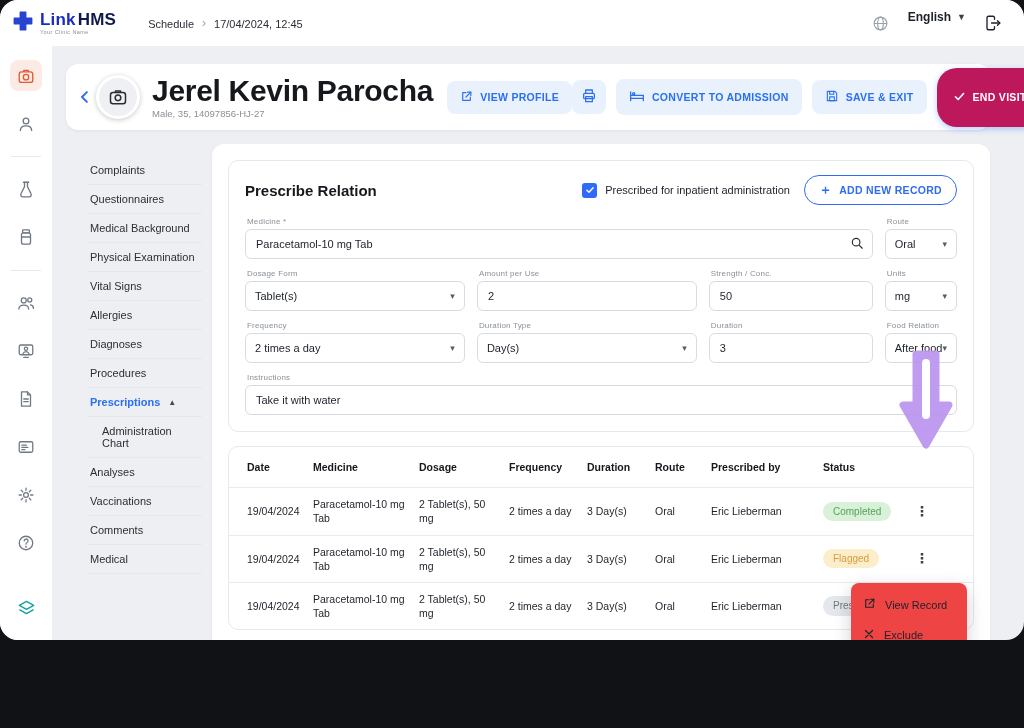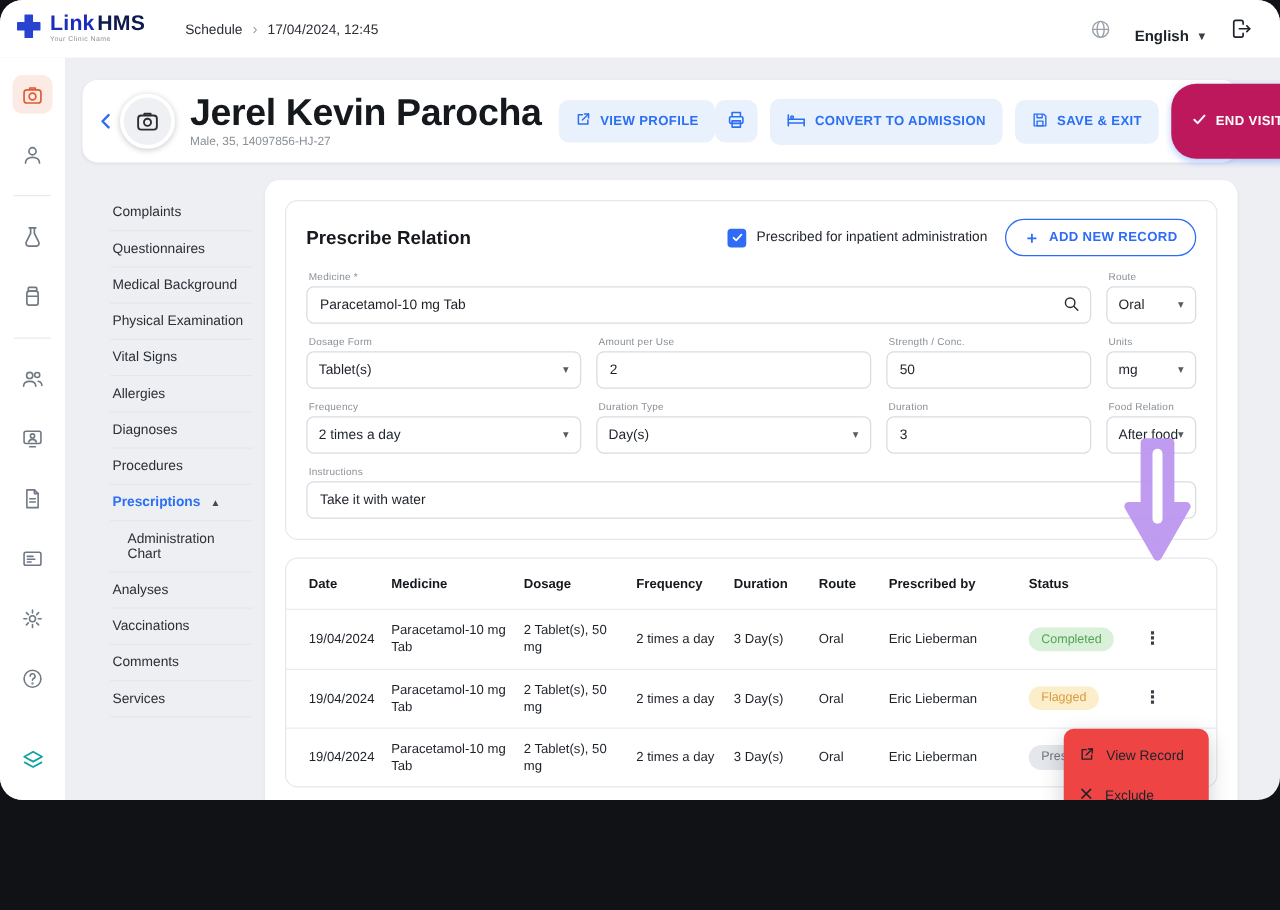--- a/index.html
+++ b/index.html
@@ -10,21 +10,21 @@
   
   .topbar { position:absolute; left:0; top:0; right:0; height:46px; background:#fff; display:flex; align-items:center; padding:0 18px 0 12px; z-index:5; }
   .brand { display:flex; align-items:center; gap:6px; }
   .brand-text { line-height:1; }
   .brand-line { font-size:17px; font-weight:bold; letter-spacing:.2px; }
   .brand-name { color:#1b2cc1; }
   .brand-suffix { color:#10194d; margin-left:2px; }
   .brand-tagline { font-size:5.5px; color:#8a9097; letter-spacing:.4px; margin-top:2px; }
   .breadcrumb { display:flex; align-items:flex-end; gap:8px; margin-left:32px; font-size:11px; color:#2a2f36; }
   .breadcrumb .sep { color:#9aa1a9; font-size:12px; }
-  .top-right { margin-left:auto; display:flex; align-items:flex-end; gap:14px; }
+  .top-right { margin-left:auto; display:flex; align-items:flex-start; gap:14px; }
   .lang { display:flex; align-items:center; gap:6px; font-size:12px; font-weight:bold; color:#1d2229; cursor:pointer; }
   .caret-down { font-size:9px; color:#3a4048; }
   .iconbtn { width:26px; height:26px; display:flex; align-items:center; justify-content:center; cursor:pointer; }
 
   
   .rail { position:absolute; left:0; top:46px; bottom:0; width:52px; background:#fff; display:flex; flex-direction:column; align-items:center; padding:14px 0 16px; gap:17px; z-index:4; }
   .rail .ricon { width:32px; height:32px; display:flex; align-items:center; justify-content:center; border-radius:8px; color:#707884; cursor:pointer; }
   .rail .ricon.active { background:#fcebe4; color:#e05a33; }
   .rail .divider { width:30px; height:1px; background:#e8eaee; }
   .rail .spacer { flex:1; }
@@ -337,21 +337,21 @@
         <div class="menu-item">
             <span>Analyses</span>
           </div>
         <div class="menu-item">
             <span>Vaccinations</span>
           </div>
         <div class="menu-item">
             <span>Comments</span>
           </div>
         <div class="menu-item">
-            <span>Services</span>
+            <span>Medical</span>
           </div>
         <div class="last-saved">
           <div class="ls-label">LAST SAVED</div>
           <div class="ls-value">19/04/2024, 5:04</div>
         </div>
       </nav>
 
       <section class="panel">
 
         <div class="form-card">

